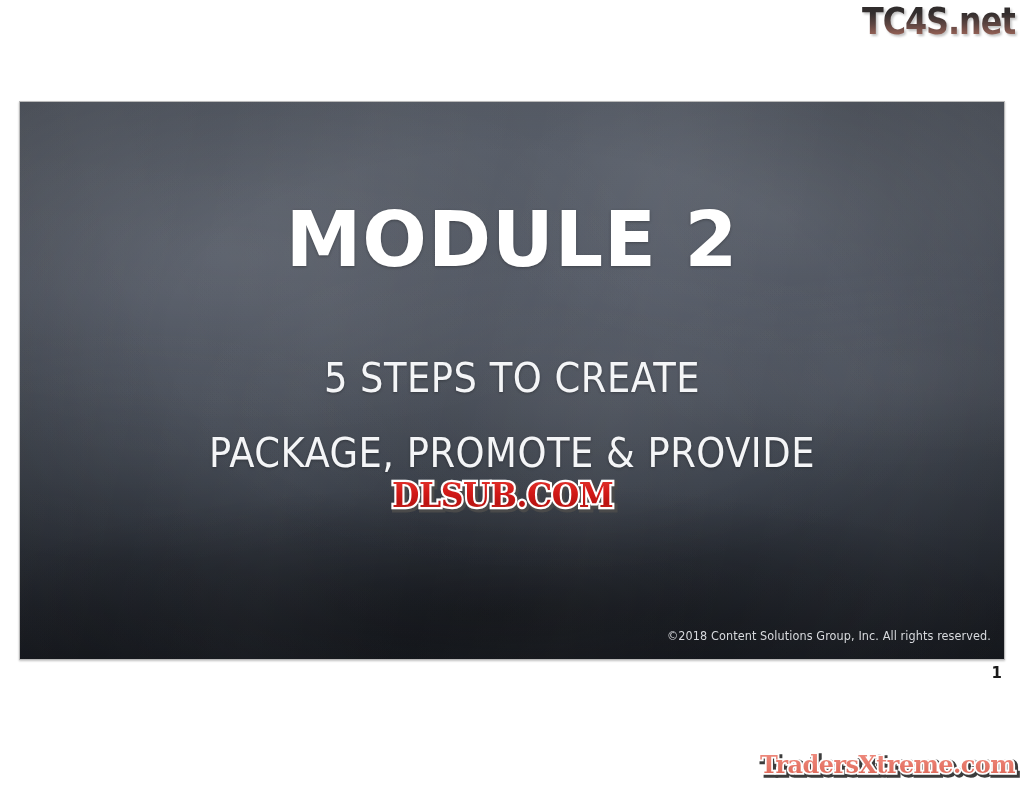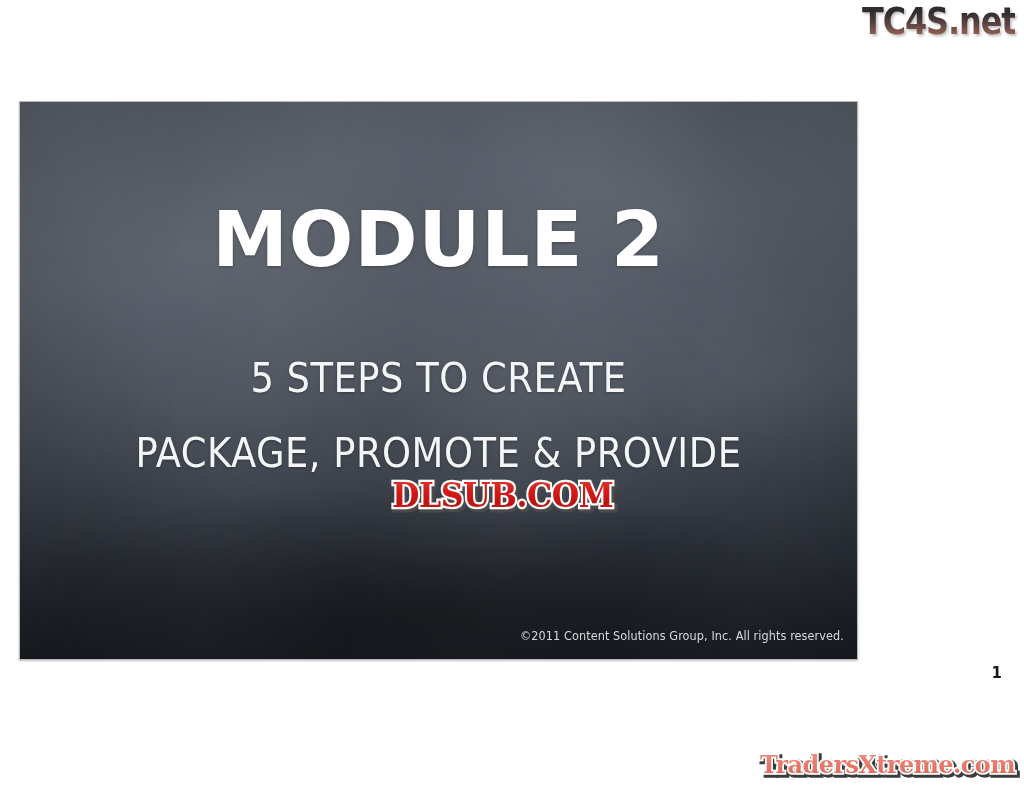--- a/index.html
+++ b/index.html
@@ -42,21 +42,21 @@
     filter: drop-shadow(2px 2px 1px rgba(120,120,120,0.45));
     white-space: nowrap;
     user-select: none;
   }
 
   
   #slide {
     position: absolute;
     left: 19px;
     top: 101px;
-    width: 839px;
+    width: 986px;
     height: 559px;
     box-sizing: border-box;
     border: 1px solid #b9b9b9;
     box-shadow: 0 1px 2px rgba(0,0,0,0.25);
     overflow: hidden;
     background-color: #4e5460;
   }
   
   #slide-bg {
     position: absolute;
@@ -249,21 +249,21 @@
 
   <div id="slide-content">
 
     <div id="slide-title">MODULE 2</div>
 
     <div id="slide-subtitle">
       <div class="sub-line sub-line-1">5 STEPS TO CREATE</div>
       <div class="sub-line sub-line-3">PACKAGE, PROMOTE &amp; PROVIDE</div>
     </div>
 
-    <div id="slide-copyright">©2011 Content Solutions Group, Inc.  All rights reserved.</div>
+    <div id="slide-copyright">©2018 Content Solutions Group, Inc.  All rights reserved.</div>
   </div>
 
   <div id="watermark-stack">
     <div class="wm-layer wm-shadow">DLSUB.COM</div>
     <div class="wm-layer wm-outline">DLSUB.COM</div>
   </div>
   <div id="watermark">DLSUB.COM</div>
 
 </div>
 

